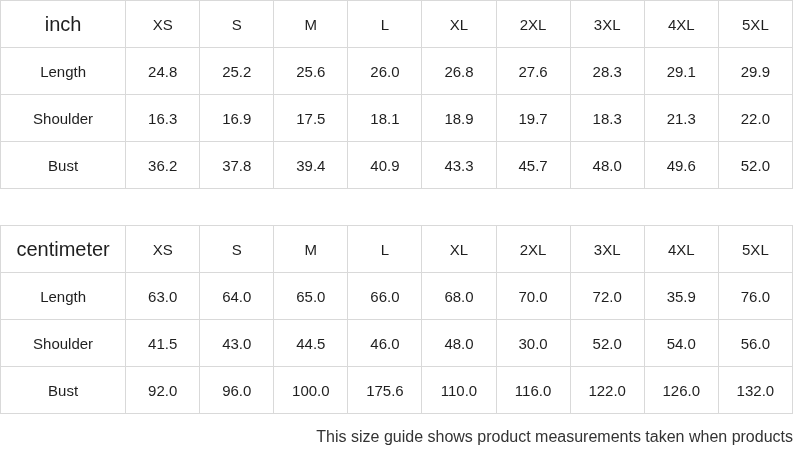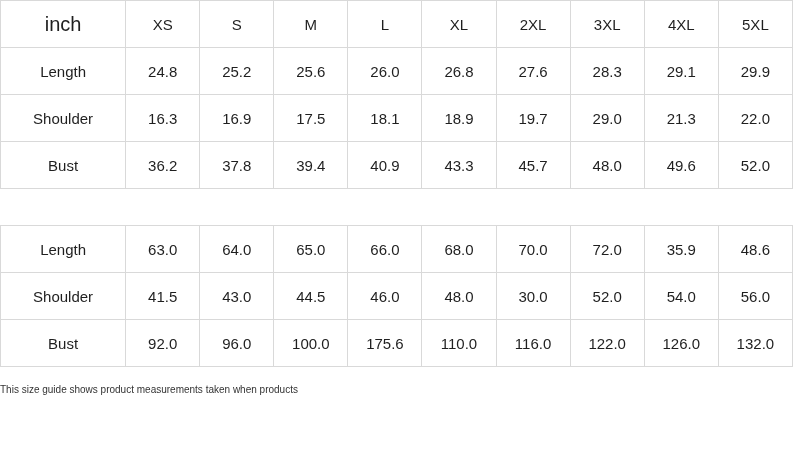--- a/index.html
+++ b/index.html
@@ -45,22 +45,22 @@
     width: 74px;
   }
   .col-first {
     width: 125px;
   }
   .spacer-block {
     height: 36px;
     display: block;
   }
   .footer {
-    text-align: left;
-    font-size: 10px;
+    text-align: right;
+    font-size: 16px;
     color: #333333;
     line-height: 18px;
     padding-top: 14px;
   }
   .footer div {
     white-space: nowrap;
   }
 </style>
 </head>
 <body>
@@ -106,21 +106,21 @@
         <td>29.9</td>
       </tr>
       <tr>
         <td class="row-head">Shoulder</td>
         <td>16.3</td>
         <td>16.9</td>
         <td>17.5</td>
         <td>18.1</td>
         <td>18.9</td>
         <td>19.7</td>
-        <td>29.0</td>
+        <td>18.3</td>
         <td>21.3</td>
         <td>22.0</td>
       </tr>
       <tr>
         <td class="row-head">Bust</td>
         <td>36.2</td>
         <td>37.8</td>
         <td>39.4</td>
         <td>40.9</td>
         <td>43.3</td>
@@ -142,30 +142,42 @@
         <col class="col-head">
       <col class="col-head">
         <col class="col-head">
         <col class="col-head">
       <col class="col-head">
         <col class="col-head">
         <col class="col-head">
     </colgroup>
     <tbody>
       <tr>
+        <td class="unit-cell">centimeter</td>
+        <td>XS</td>
+        <td>S</td>
+        <td>M</td>
+        <td>L</td>
+        <td>XL</td>
+        <td>2XL</td>
+        <td>3XL</td>
+        <td>4XL</td>
+        <td>5XL</td>
+      </tr>
+      <tr>
         <td class="row-head">Length</td>
         <td>63.0</td>
         <td>64.0</td>
         <td>65.0</td>
         <td>66.0</td>
         <td>68.0</td>
         <td>70.0</td>
         <td>72.0</td>
         <td>35.9</td>
-        <td>48.6</td>
+        <td>76.0</td>
       </tr>
       <tr>
         <td class="row-head">Shoulder</td>
         <td>41.5</td>
         <td>43.0</td>
         <td>44.5</td>
         <td>46.0</td>
         <td>48.0</td>
         <td>30.0</td>
         <td>52.0</td>

